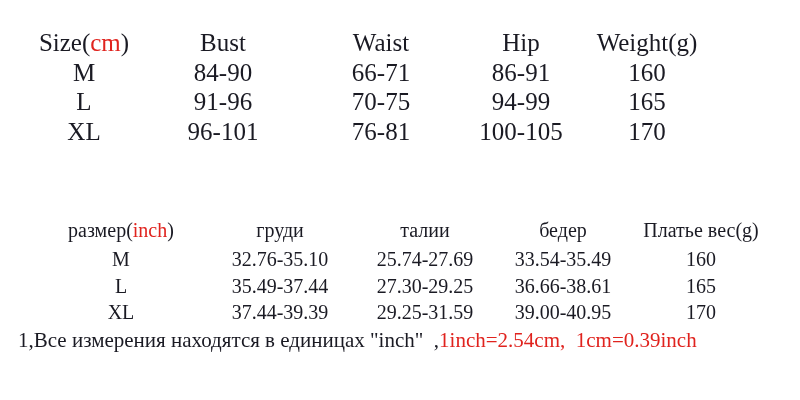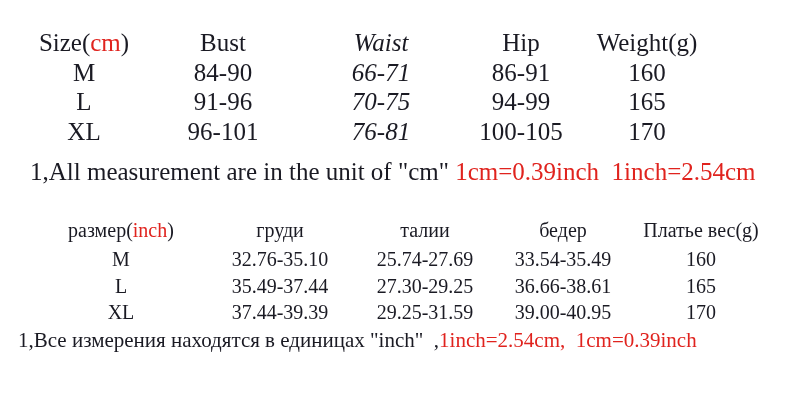--- a/index.html
+++ b/index.html
@@ -16,21 +16,21 @@
     position: absolute;
     transform: translateX(-50%);
     white-space: nowrap;
     line-height: 1;
   }
   .t1 .cell { font-size: 25px; }
   .t2 .cell { font-size: 20px; }
   
   .t1c1 { left: 84px; }
   .t1c2 { left: 223px; }
-  .t1c3 { left: 381px; font-style: italic; }
+  .t1c3 { left: 381px; }
   .t1c4 { left: 521px; }
   .t1c5 { left: 647px; }
   
   .t1r0 { top: 30px; }
   .t1r1 { top: 60px; }
   .t1r2 { top: 89px; }
   .t1r3 { top: 119px; }
   
   .t2c1 { left: 121px; }
   .t2c2 { left: 280px; }
@@ -80,21 +80,20 @@
     <div class="cell t1c4 t1r2">94-99</div>
     <div class="cell t1c5 t1r2">165</div>
 
     <div class="cell t1c1 t1r3">XL</div>
     <div class="cell t1c2 t1r3">96-101</div>
     <div class="cell t1c3 t1r3">76-81</div>
     <div class="cell t1c4 t1r3">100-105</div>
     <div class="cell t1c5 t1r3">170</div>
   </section>
 
-  <div class="note note-en nen1"><span>1,All measurement are in the unit of "cm" </span><span class="red">1cm=0.39inch  1inch=2.54cm</span></div>
 
   <section class="t2">
     <div class="cell t2c1 t2r0"><span>размер(</span><span class="red">inch</span><span>)</span></div>
     <div class="cell t2c2 t2r0">груди</div>
     <div class="cell t2c3 t2r0">талии</div>
     <div class="cell t2c4 t2r0">бедер</div>
     <div class="cell t2c5 t2r0">Платье вес(g)</div>
 
     <div class="cell t2c1 t2r1">M</div>
     <div class="cell t2c2 t2r1">32.76-35.10</div>

